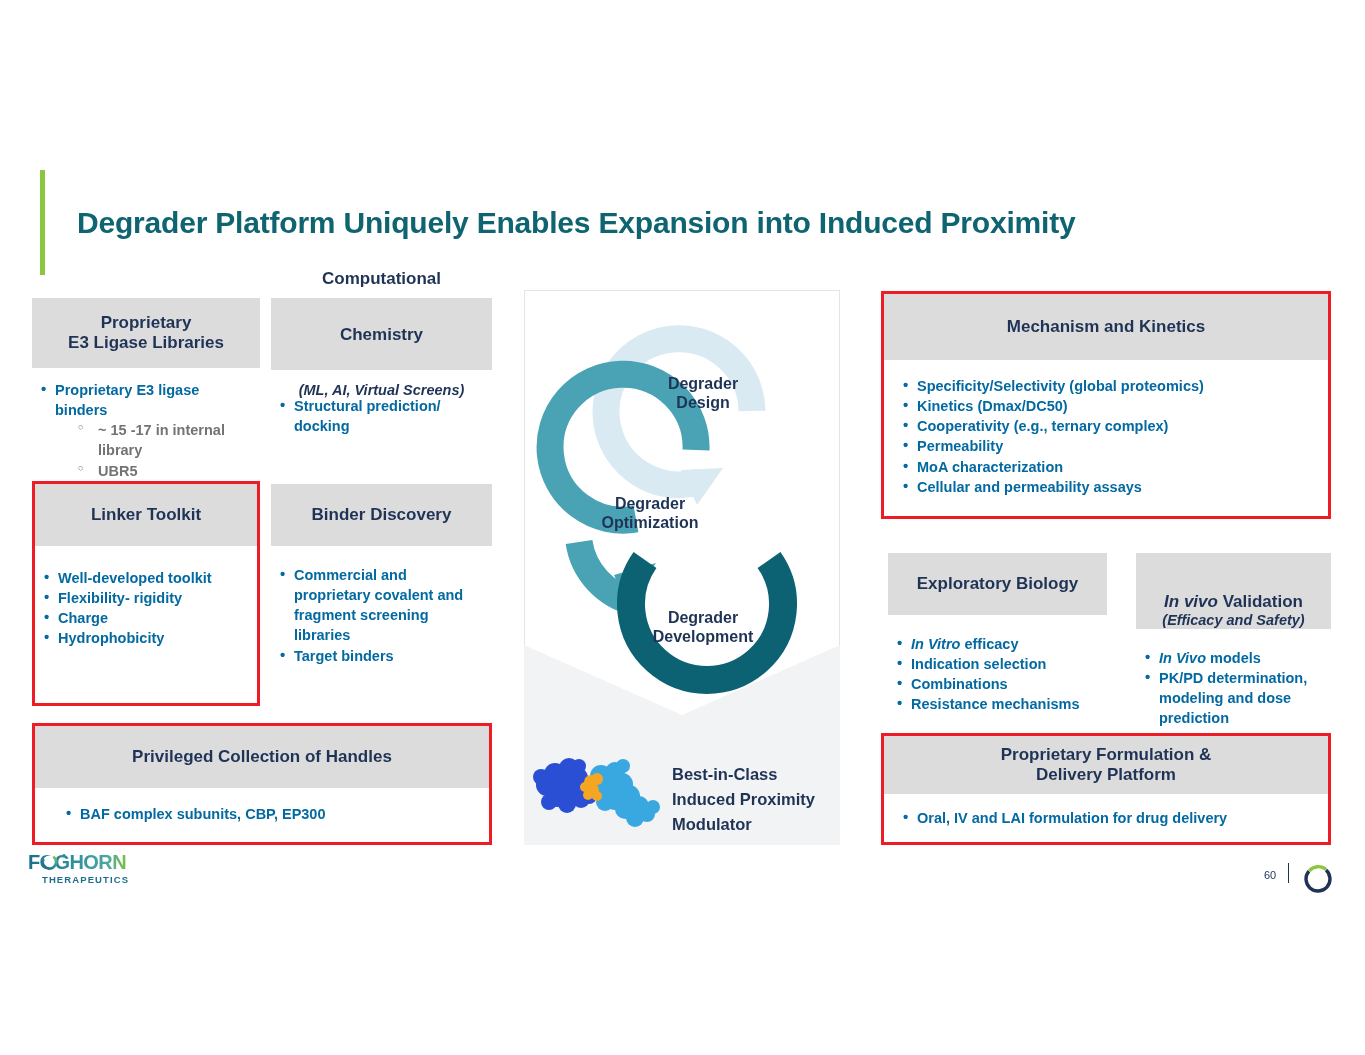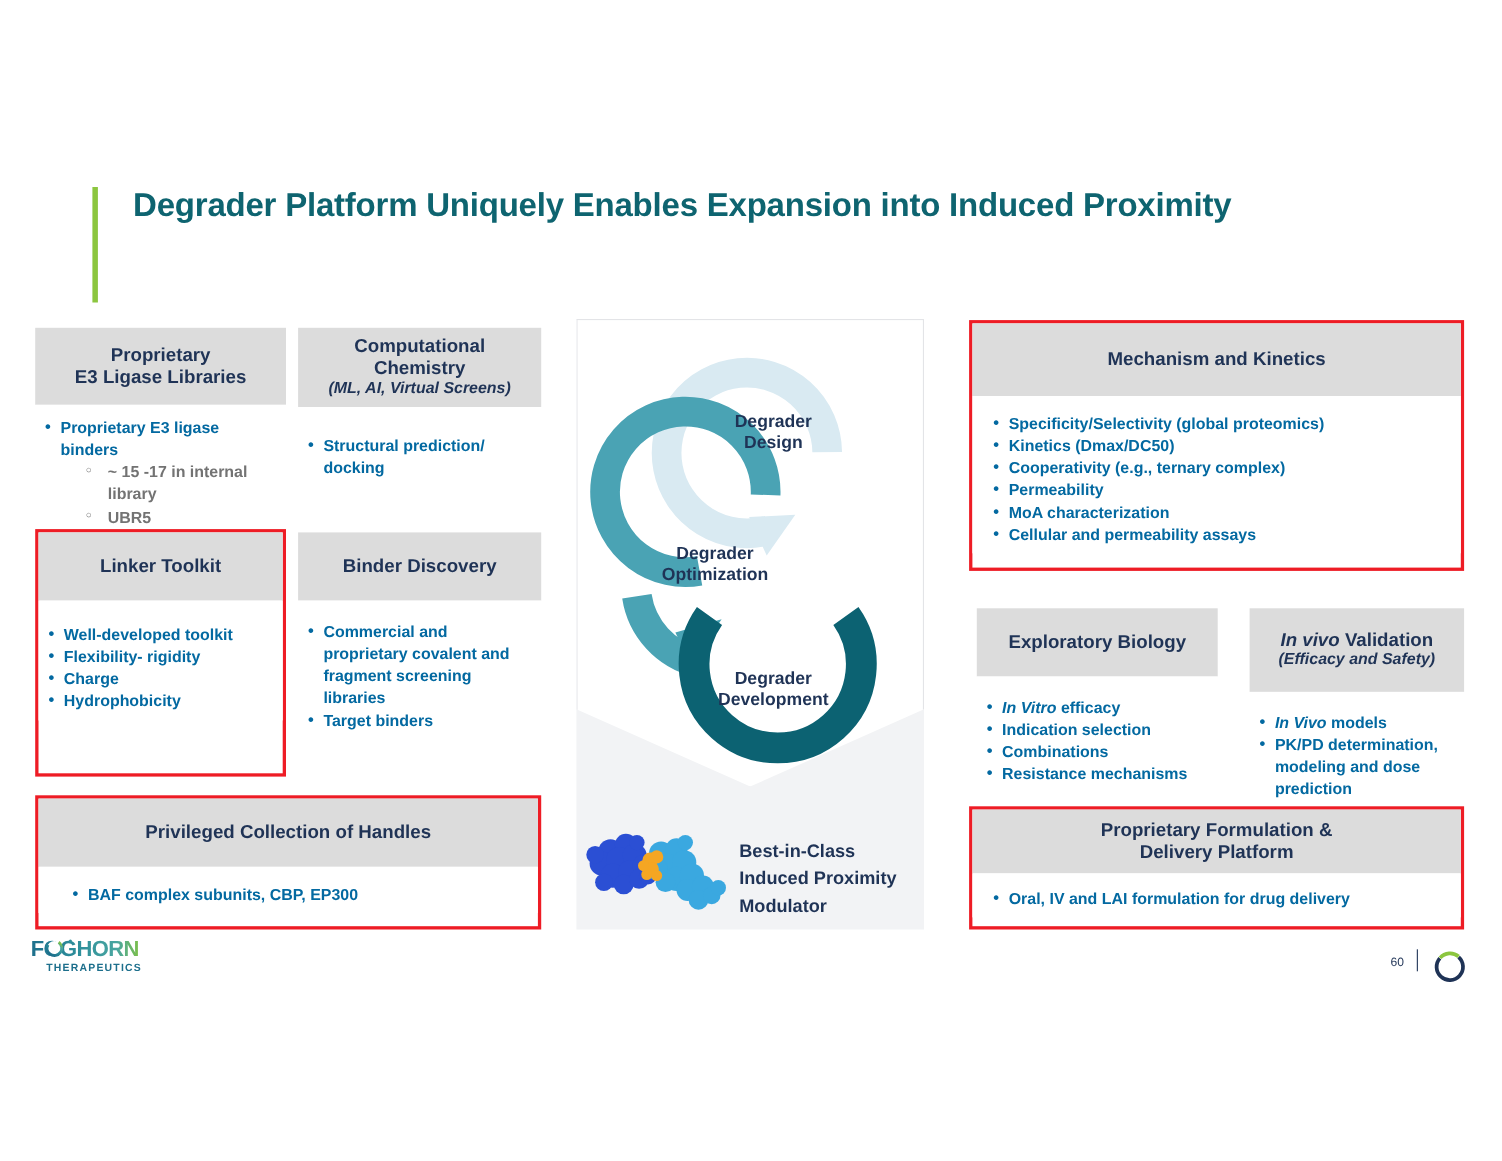--- a/index.html
+++ b/index.html
@@ -14,21 +14,21 @@
   }
 
   
   #title-block {
     position: absolute;
     left: 40px;
     top: 170px;
     width: 1250px;
     height: 105px;
     display: flex;
-    margin-left: 44px;
+    align-items: center;
   }
   #title-accent {
     width: 5px;
     height: 105px;
     background: #8cc63f;
     flex: 0 0 auto;
   }
   #title-text {
     margin-left: 32px;
     font-size: 30px;
@@ -175,21 +175,21 @@
       <li>Proprietary E3 ligase binders</li>
     </ul>
     <ul class="sublist">
       <li>~ 15 -17 in internal library</li>
       <li>UBR5</li>
     </ul>
   </div>
 </div>
 
 <div class="panel" style="left:271px; top:298px; width:221px;">
-  <div class="panel-head" style="height:72px; font-size:17px;">
+  <div class="panel-head" style="height:72px; font-size:17px;gap:36px;">
     <span>Computational</span>
     <span>Chemistry</span>
     <span class="sub">(ML, AI, Virtual Screens)</span>
   </div>
   <div class="panel-body" style="padding-top:26px;">
     <ul class="blist">
       <li>Structural prediction/ docking</li>
     </ul>
   </div>
 </div>
@@ -338,21 +338,21 @@
     <ul class="blist">
       <li><span class="ital">In Vitro</span> efficacy</li>
       <li>Indication selection</li>
       <li>Combinations</li>
       <li>Resistance mechanisms</li>
     </ul>
   </div>
 </div>
 
 <div class="panel" style="left:1136px; top:553px; width:195px;">
-  <div class="panel-head" style="height:76px; font-size:17px;">
+  <div class="panel-head" style="height:76px; font-size:17px;justify-content:flex-end;">
     <span><em>In vivo</em><span> Validation</span></span>
     <span class="sub">(Efficacy and Safety)</span>
   </div>
   <div class="panel-body" style="padding-top:19px;">
     <ul class="blist">
       <li><span class="ital">In Vivo</span> models</li>
       <li>PK/PD determination, modeling and dose prediction</li>
     </ul>
   </div>
 </div>

